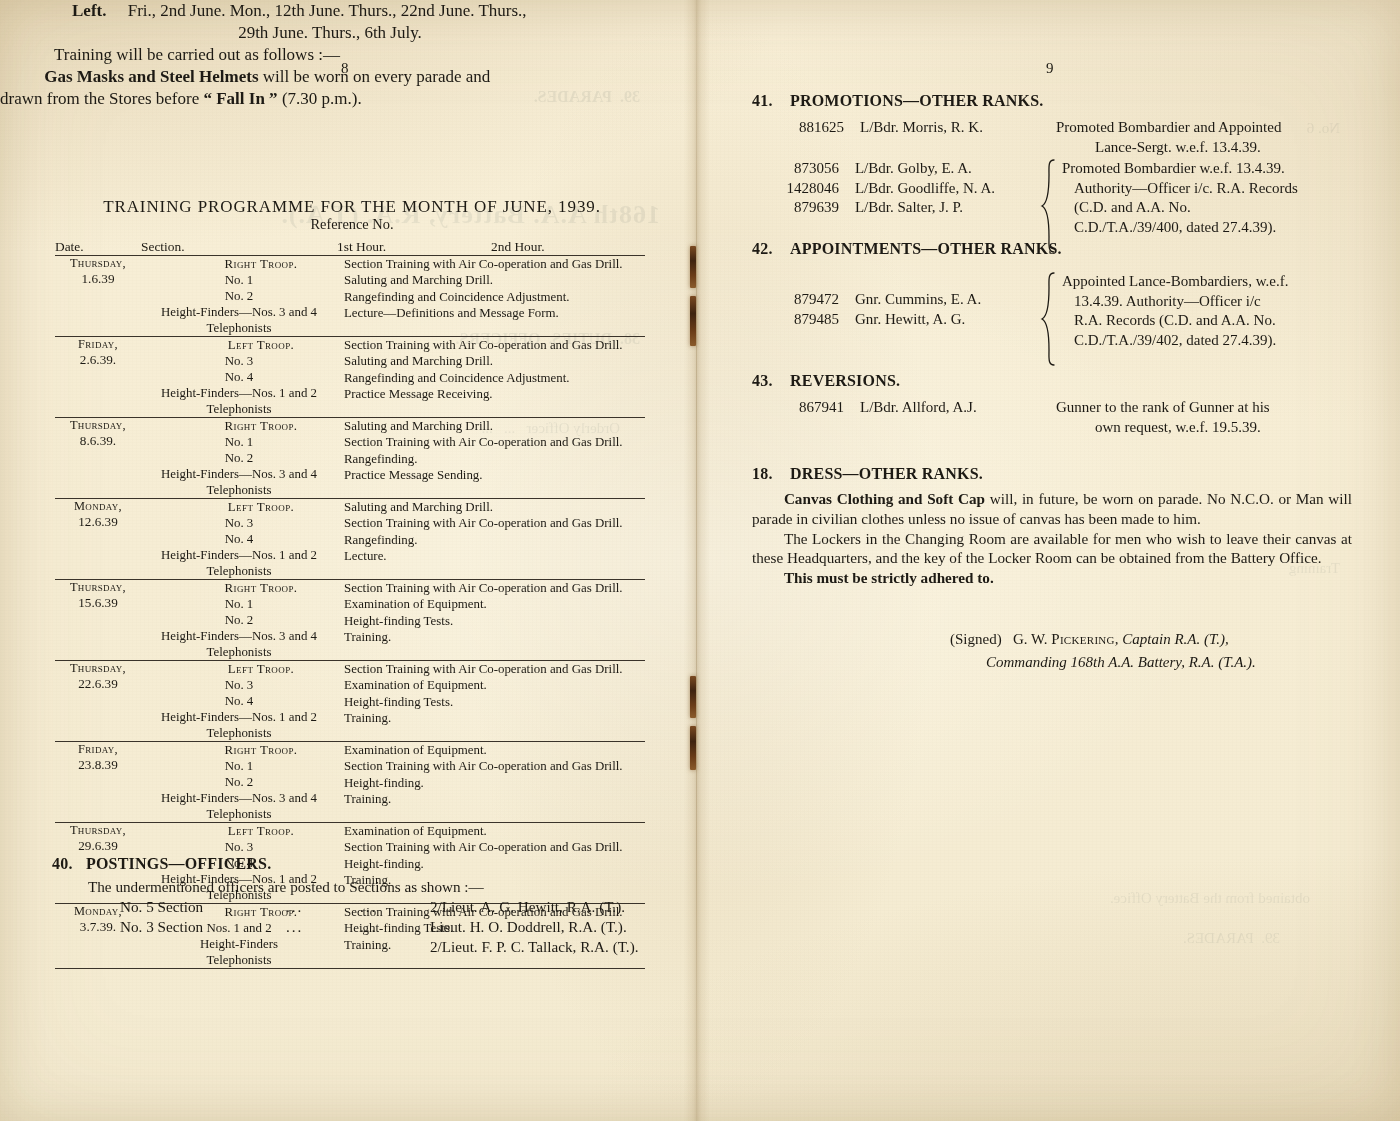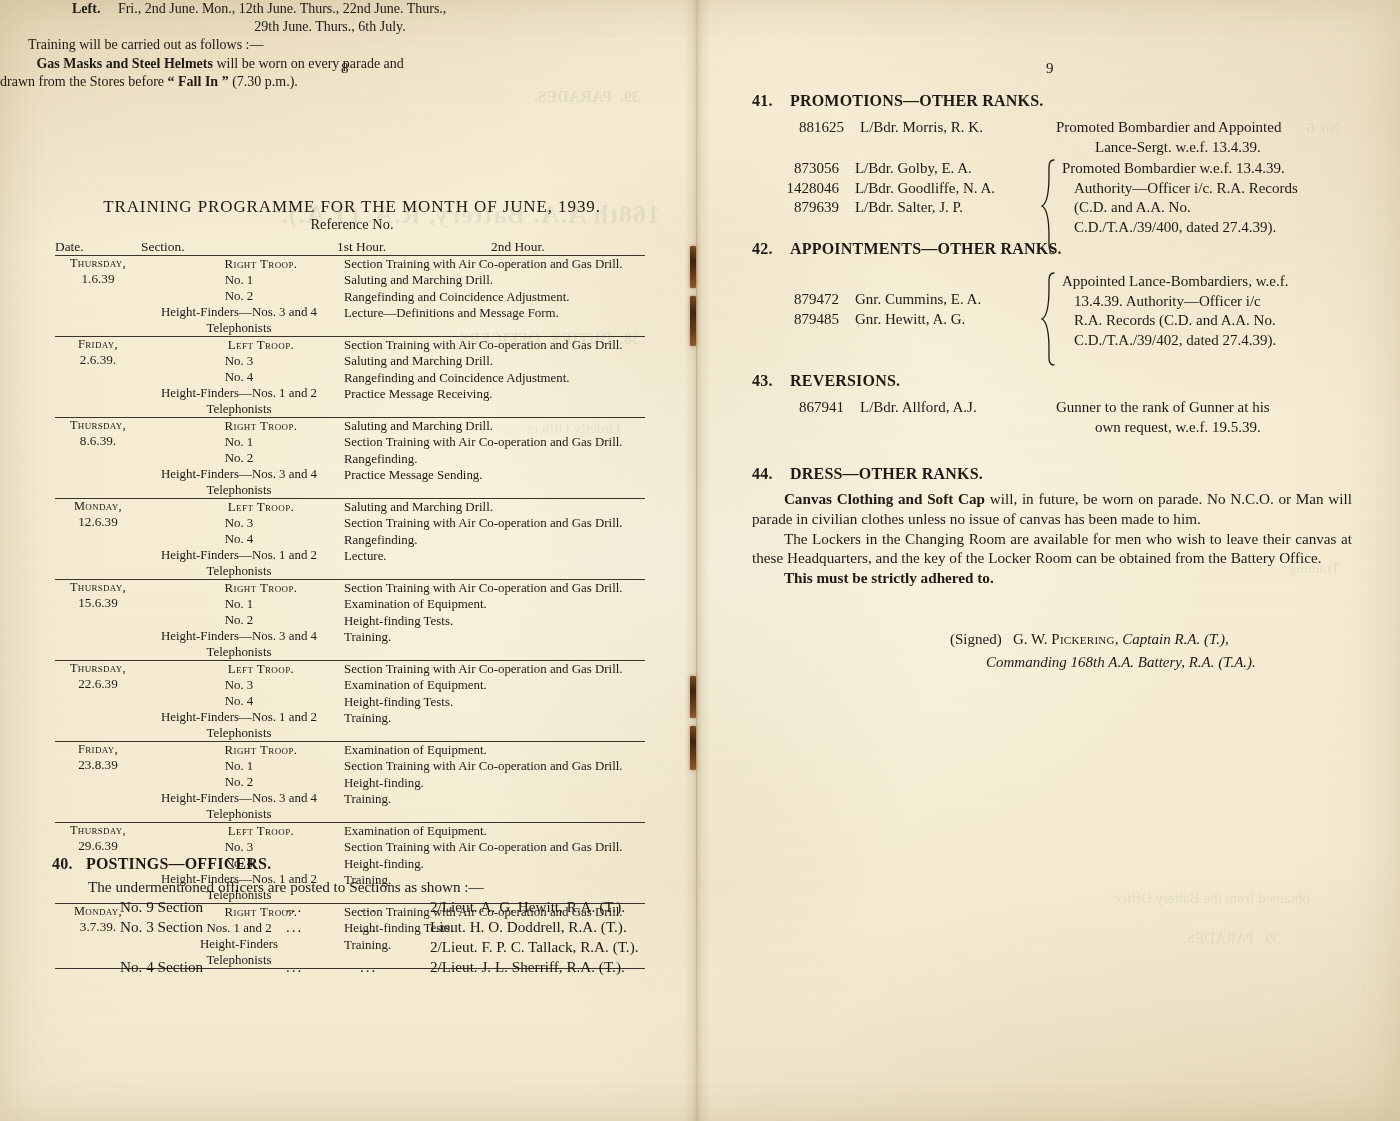--- a/index.html
+++ b/index.html
@@ -72,24 +72,24 @@
 
   
   .b{font-weight:bold;}
   .i{font-style:italic;}
   .sc{font-variant:small-caps;}
   .para{font-size:15.2px;line-height:1.30;text-align:justify;}
   .ind{text-indent:2.1em;}
 
   
   #left-head{left:52px;top:94px;width:600px;}
-  .hline{font-size:14px;line-height:1.30;}
+  .hline{font-size:17px;line-height:1.30;}
   #left-head .l1{padding-left:72px;text-indent:0;}
   #left-head .l2{text-align:center;padding-left:60px;}
-  #left-head .l3{padding-left:28px;}
+  #left-head .l3{padding-left:54px;}
   #left-head .l4{text-indent:2.6em;}
 
   #prog-title{
     position:absolute;left:52px;top:197px;width:600px;text-align:center;
     font-size:17px;letter-spacing:.9px;
   }
   #prog-ref{
     position:absolute;left:52px;top:216px;width:600px;text-align:center;
     font-size:14.4px;
   }
@@ -421,42 +421,36 @@
     </table>
 
     <div id="postings">
       <div class="sec-head">
         <span class="num">40.</span><span>POSTINGS—OFFICERS.</span>
       </div>
       <div class="lead">The undermentioned officers are posted to Sections as shown :—</div>
       <table class="post-table">
         <tbody id="postings-body">
             <tr>
-              <td class="pt-sec">No. 9 Section</td>
+              <td class="pt-sec">No. 5 Section</td>
               <td class="pt-d1">...</td>
               <td class="pt-d2">...</td>
               <td class="pt-name">2/Lieut. A. G. Hewitt, R.A. (T.).</td>
             </tr>
             <tr>
               <td class="pt-sec">No. 3 Section</td>
               <td class="pt-d1">...</td>
               <td class="pt-d2">...</td>
               <td class="pt-name">Lieut. H. O. Doddrell, R.A. (T.).</td>
             </tr>
             <tr>
               <td class="pt-sec"></td>
               <td class="pt-d1"></td>
               <td class="pt-d2"></td>
               <td class="pt-name">2/Lieut. F. P. C. Tallack, R.A. (T.).</td>
-            </tr>
-            <tr>
-              <td class="pt-sec">No. 4 Section</td>
-              <td class="pt-d1">...</td>
-              <td class="pt-d2">...</td>
-              <td class="pt-name">2/Lieut. J. L. Sherriff, R.A. (T.).</td>
             </tr>
           </tbody>
       </table>
     </div>
   </div>
 
   <div class="page" id="page-right">
     <div class="folio">9</div>
   </div>
 
@@ -548,21 +542,21 @@
         <div class="rtext">
           <span>Gunner to the rank of Gunner at his</span>
           <span class="cont">own request, w.e.f. 19.5.39.</span>
         </div>
       </div>
     </div>
   </div>
 
   <div class="rsec" style="top:465px;">
     <div class="sec-head">
-      <span class="num">44.</span><span>DRESS—OTHER RANKS.</span>
+      <span class="num">18.</span><span>DRESS—OTHER RANKS.</span>
     </div>
     <div class="para ind" style="margin-top:6px;">
       <span class="b">Canvas Clothing and Soft Cap</span><span> will, in future, be worn on parade.  No N.C.O. or Man will parade in civilian clothes unless no issue of canvas has been made to him.</span>
     </div>
     <div class="para ind">The Lockers in the Changing Room are available for men who wish to leave their canvas at these Headquarters, and the key of the Locker Room can be obtained from the Battery Office.</div>
     <div class="para ind" style="text-align:left;">
       <span class="b">This must be strictly adhered to.</span>
     </div>
   </div>
 

